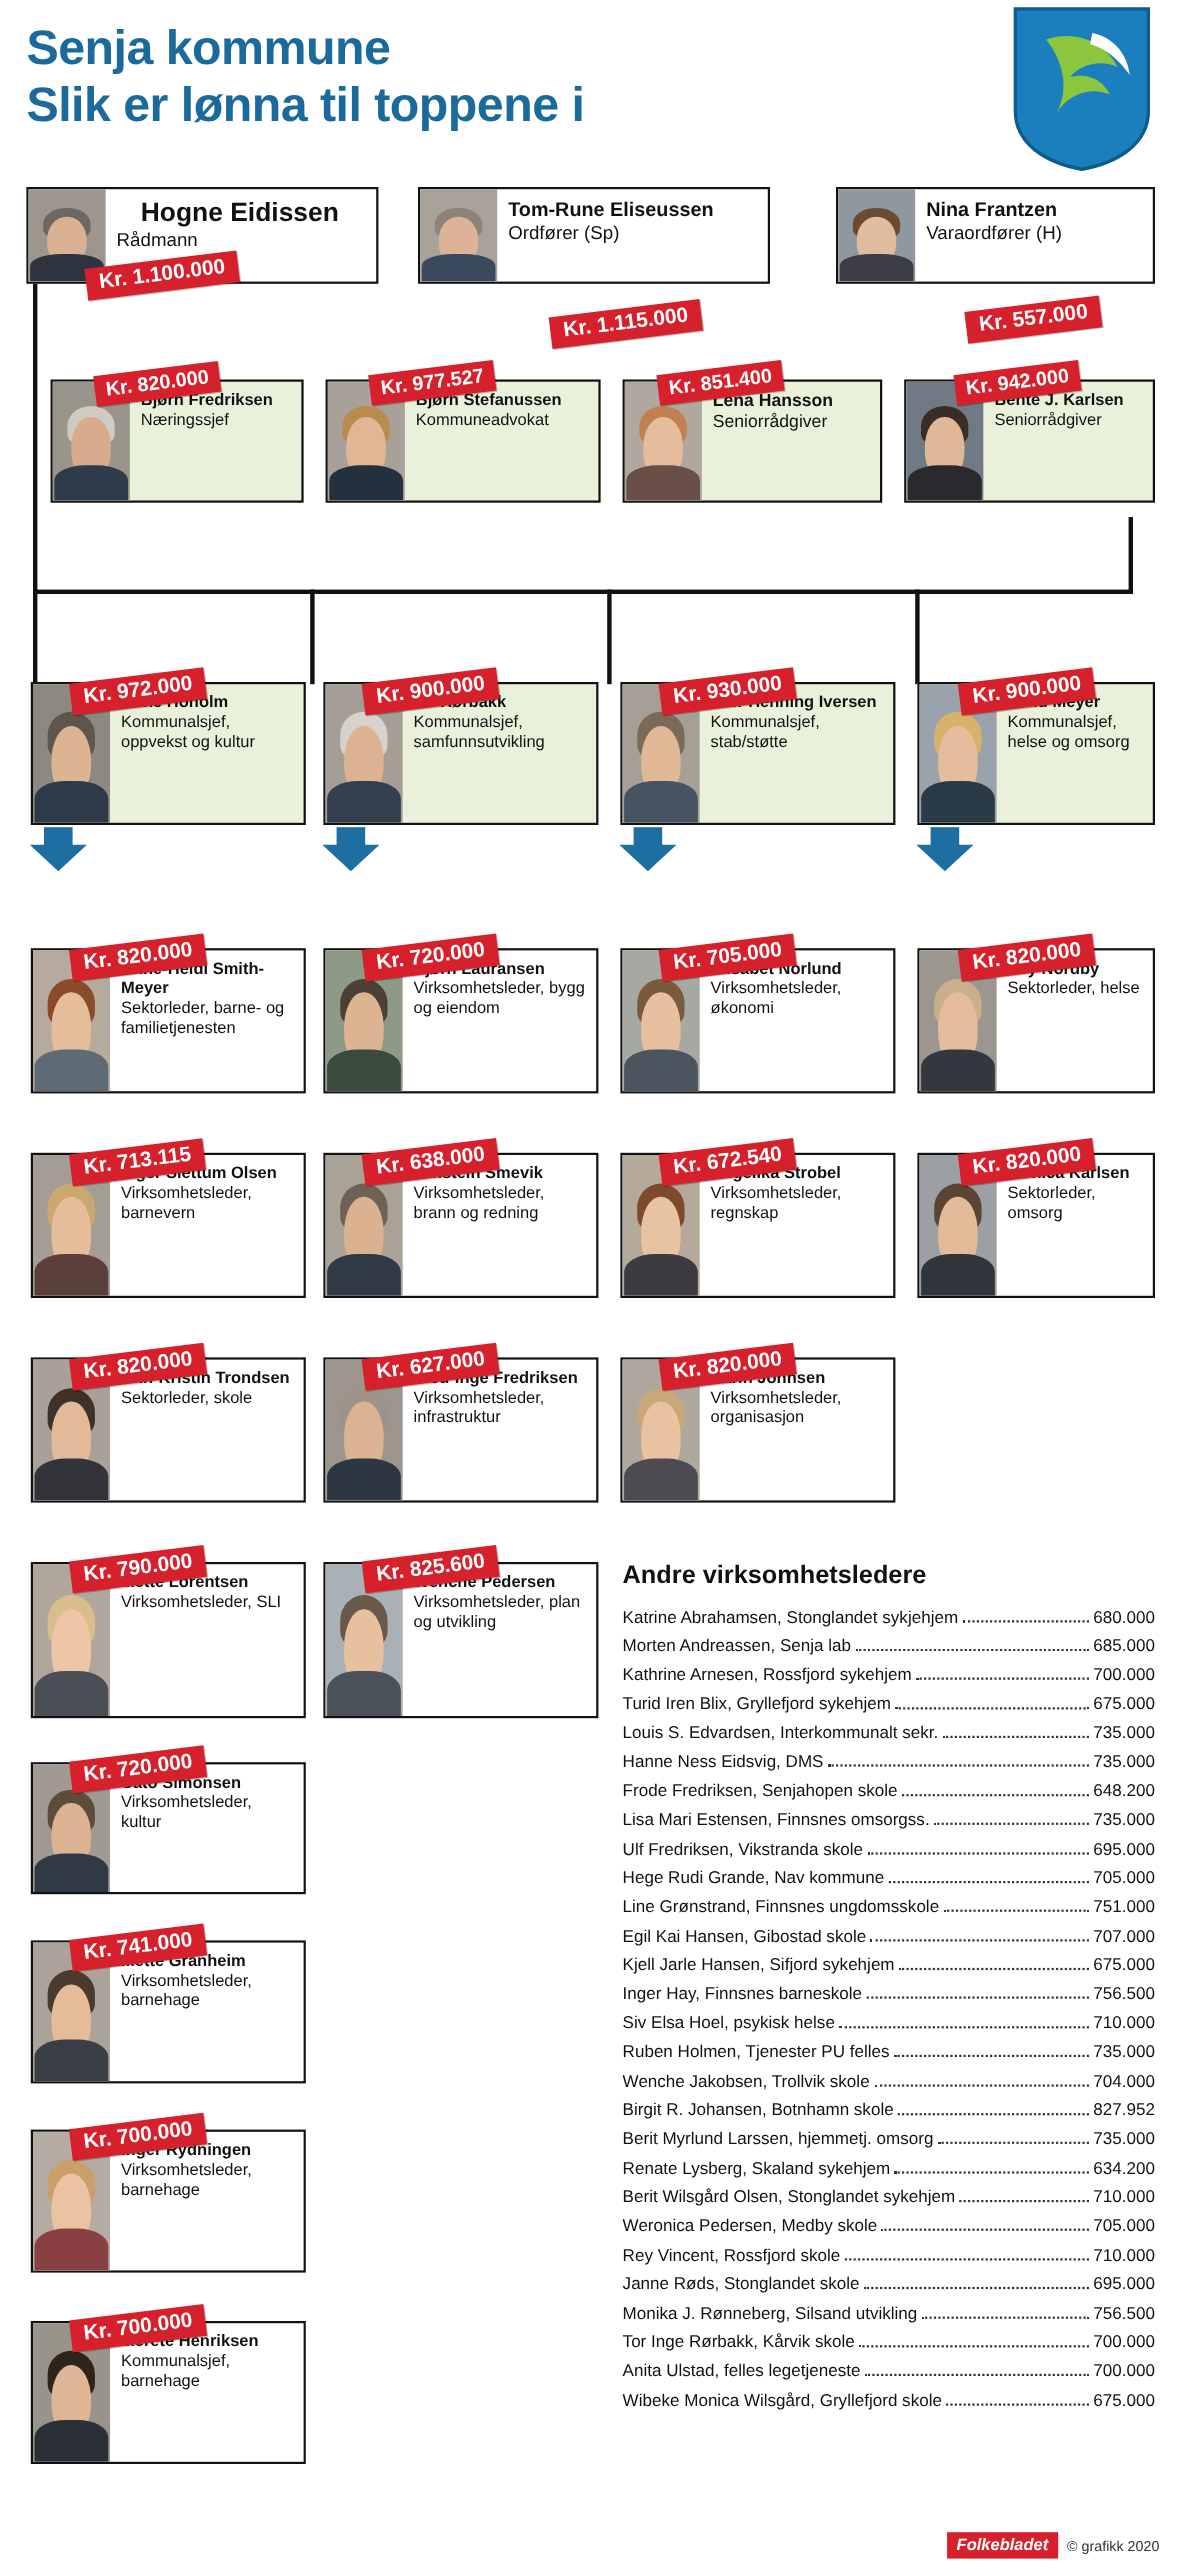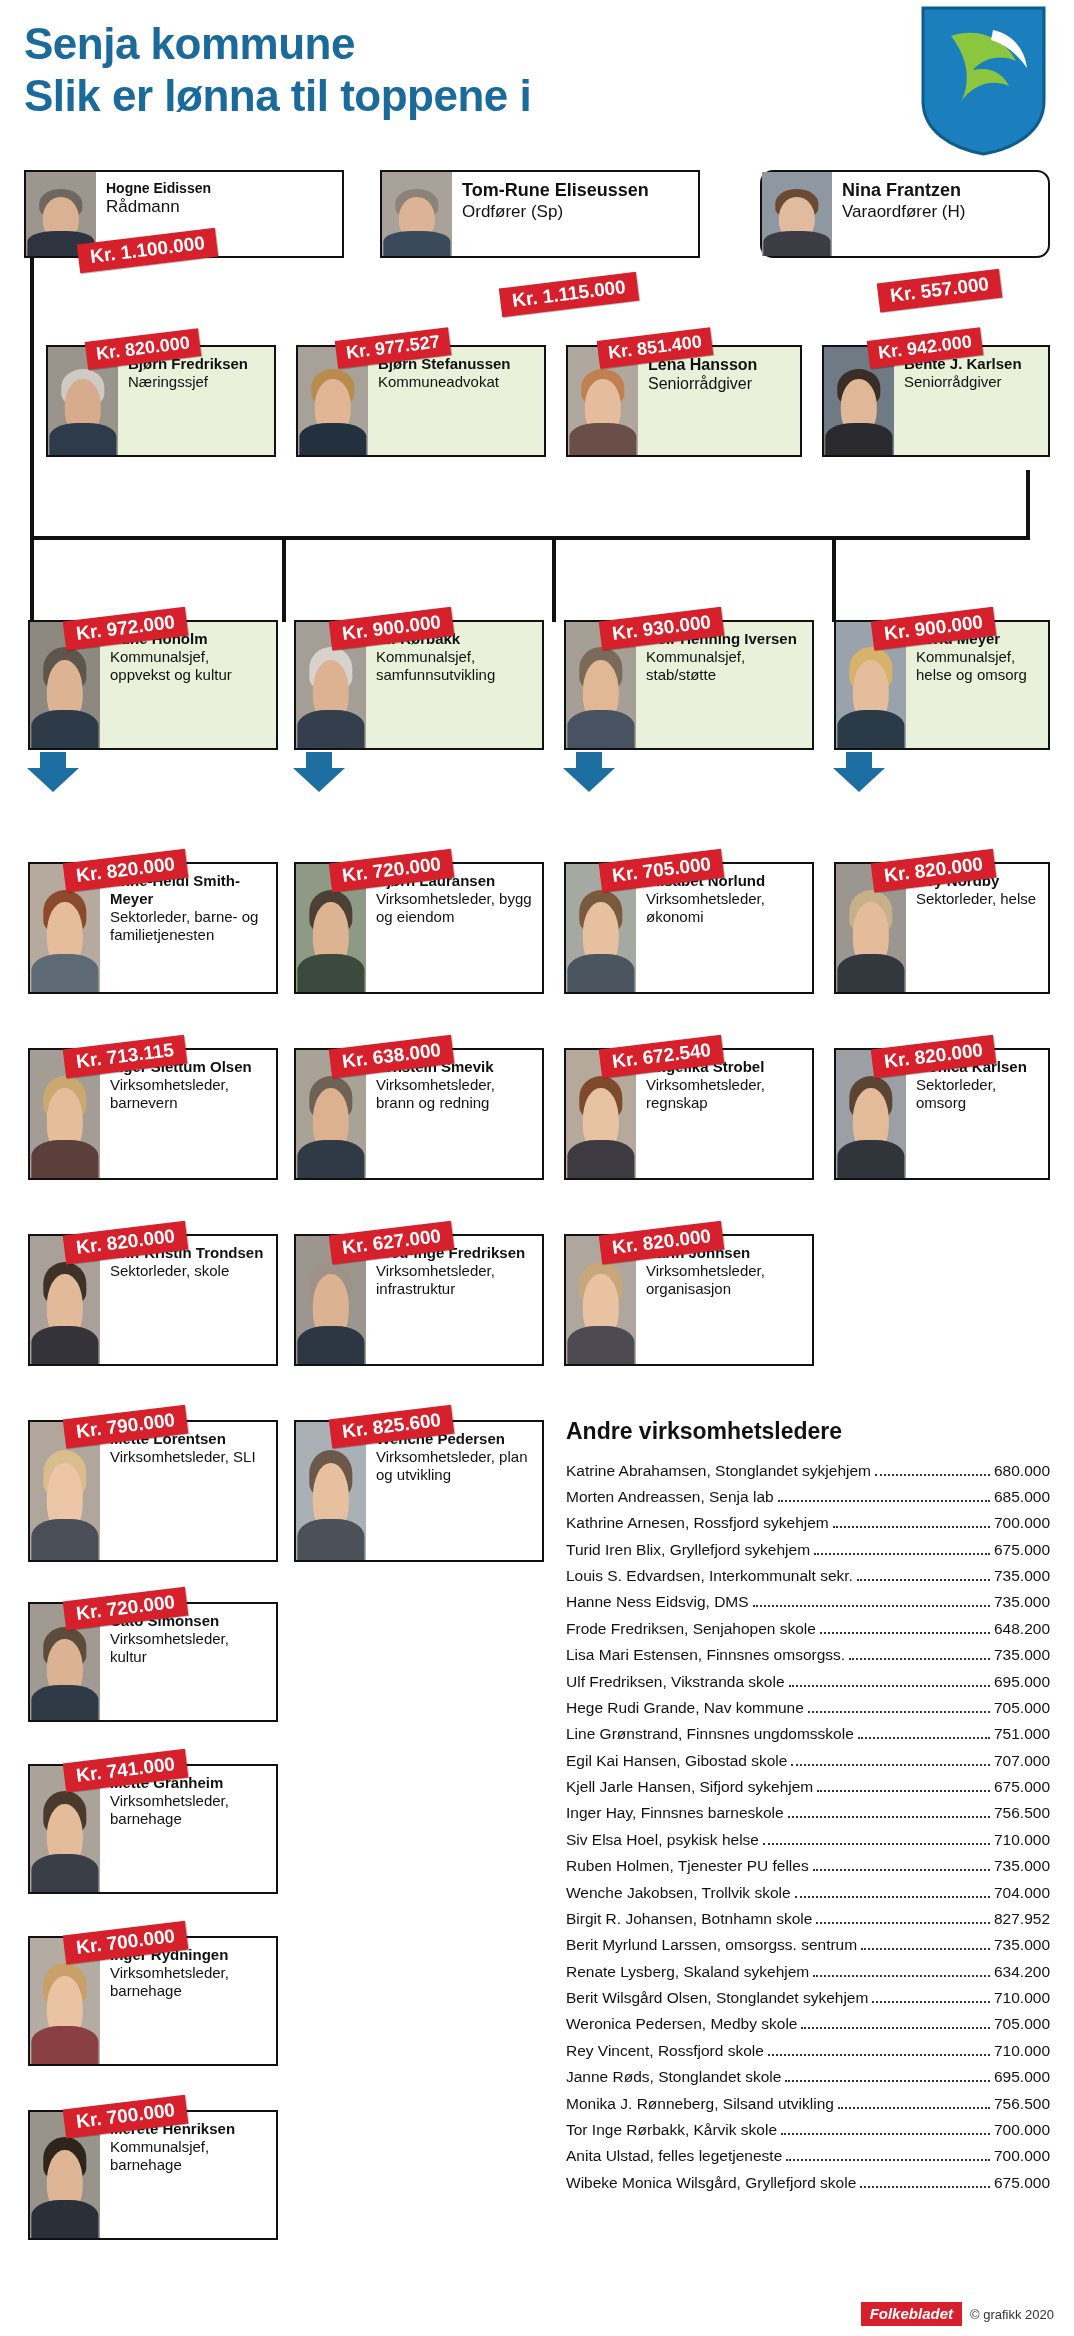--- a/index.html
+++ b/index.html
@@ -165,21 +165,21 @@
   <div class="card abs" style="left:24px; top:170px; width:320px; height:88px;">
     <div class="photo">
       <div class="face">
           <div class="bg" style="background:#9c968f"></div>
           <div class="hair" style="background:#6e6660"></div>
           <div class="head" style="background:#d9b294"></div>
           <div class="body" style="background:#2d3440"></div>
         </div>
     </div>
     <div class="ctext">
-      <div class="nm" style="font-size:14px;">Hogne Eidissen</div>
+      <div class="nm" style="font-size:24px;margin-left:22px;">Hogne Eidissen</div>
       <div class="rl" style="font-size:17px;">Rådmann</div>
     </div>
   </div>
   <div class="tag abs" style="left:78px; top:236px;">Kr. 1.100.000</div>
 
   <div class="card abs" style="left:380px; top:170px; width:320px; height:88px;">
     <div class="photo">
       <div class="face">
           <div class="bg" style="background:#a9a29a"></div>
           <div class="hair" style="background:#8e8378"></div>
@@ -187,21 +187,21 @@
           <div class="body" style="background:#3a4a5c"></div>
         </div>
     </div>
     <div class="ctext">
       <div class="nm" style="font-size:18px;">Tom-Rune Eliseussen</div>
       <div class="rl" style="font-size:17px;">Ordfører (Sp)</div>
     </div>
   </div>
   <div class="tag abs" style="left:500px; top:280px;">Kr. 1.115.000</div>
 
-  <div class="card abs" style="left:760px; top:170px; width:290px; height:88px;border-radius:13px;">
+  <div class="card abs" style="left:760px; top:170px; width:290px; height:88px;">
     <div class="photo">
       <div class="face">
           <div class="bg" style="background:#8f97a0"></div>
           <div class="hair" style="background:#6b4a33"></div>
           <div class="head" style="background:#e0bb9d"></div>
           <div class="body" style="background:#3c3c44"></div>
         </div>
     </div>
     <div class="ctext">
       <div class="nm" style="font-size:18px;">Nina Frantzen</div>
@@ -715,21 +715,21 @@
           <span class="lname">Wenche Jakobsen, Trollvik skole</span>
           <span class="ldots"></span>
           <span class="lval">704.000</span>
         </div>
         <div class="lrow">
           <span class="lname">Birgit R. Johansen, Botnhamn skole</span>
           <span class="ldots"></span>
           <span class="lval">827.952</span>
         </div>
         <div class="lrow">
-          <span class="lname">Berit Myrlund Larssen, omsorgss. sentrum</span>
+          <span class="lname">Berit Myrlund Larssen, hjemmetj. omsorg</span>
           <span class="ldots"></span>
           <span class="lval">735.000</span>
         </div>
         <div class="lrow">
           <span class="lname">Renate Lysberg, Skaland sykehjem</span>
           <span class="ldots"></span>
           <span class="lval">634.200</span>
         </div>
         <div class="lrow">
           <span class="lname">Berit Wilsgård Olsen, Stonglandet sykehjem</span>

